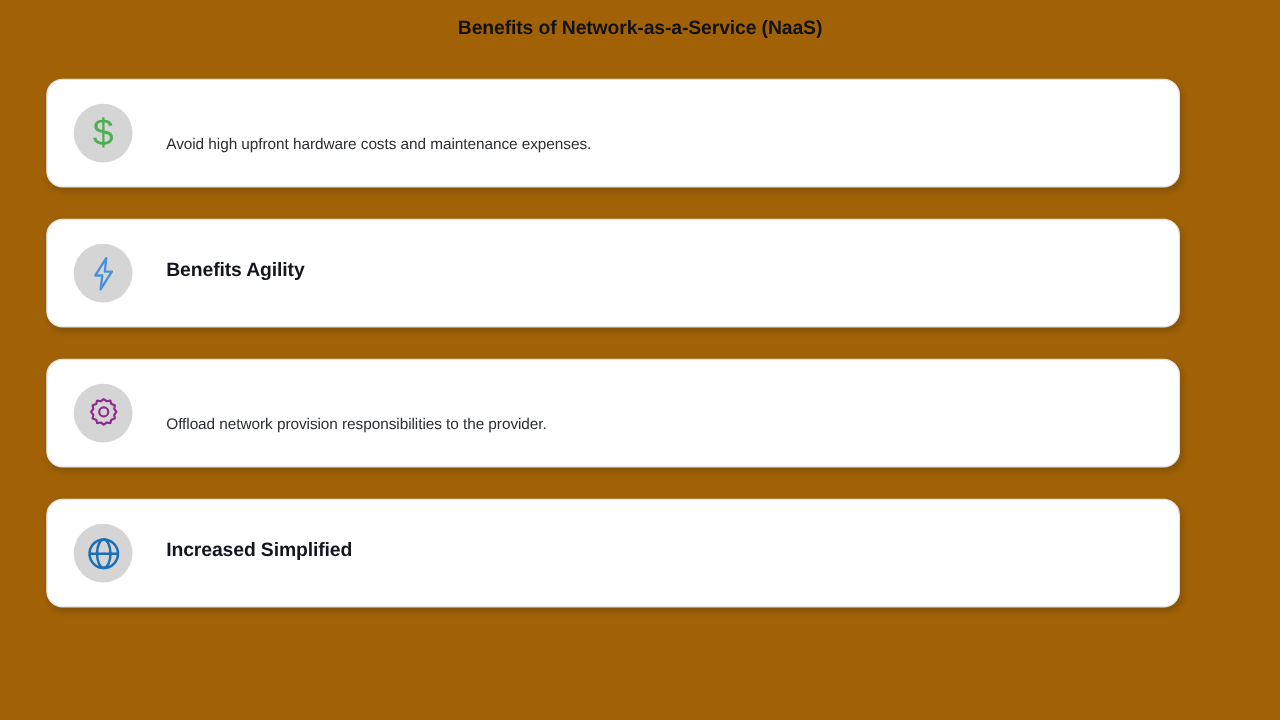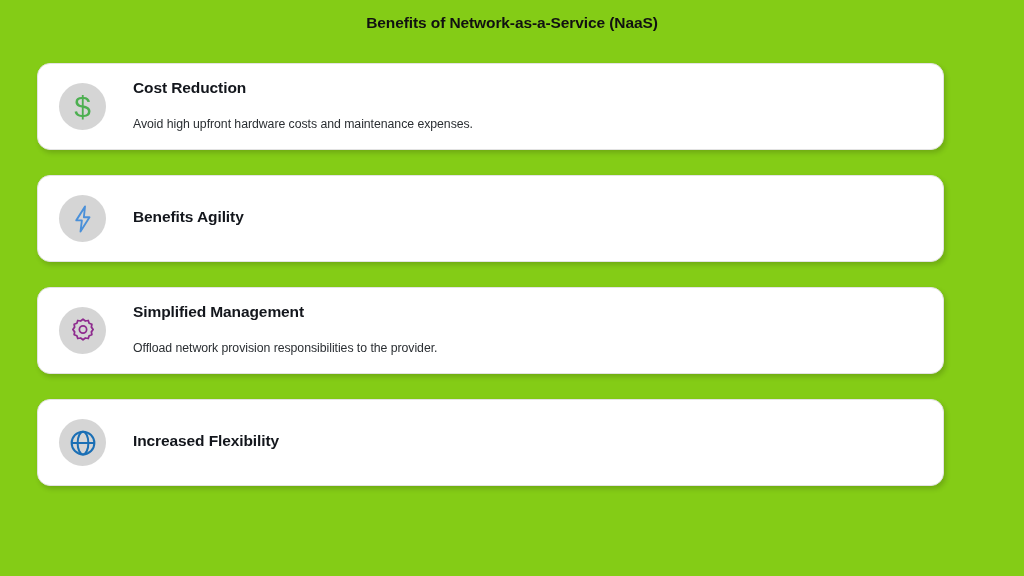--- a/index.html
+++ b/index.html
@@ -9,21 +9,21 @@
     height: 576px;
     background: #ffffff;
     font-family: "Liberation Sans", sans-serif;
     overflow: hidden;
   }
 
   .page {
     position: relative;
     width: 1024px;
     height: 576px;
-    background: #84cc16;
+    background: #a16207;
   }
 
   .page-title {
     position: absolute;
     top: 14px;
     left: 0;
     width: 1024px;
     text-align: center;
     font-size: 15.5px;
     font-weight: bold;
@@ -102,21 +102,20 @@
 
   <div class="page-title">Benefits of Network-as-a-Service (NaaS)</div>
 
   <div class="card-list">
 
     <div class="card">
       <div class="icon-badge">
         <span class="dollar-glyph" style="color:#4caf50;">$</span>
       </div>
       <div class="card-text">
-        <div class="card-title">Cost Reduction</div>
         <div class="card-desc">Avoid high upfront hardware costs and maintenance expenses.</div>
       </div>
     </div>
 
     <div class="card">
       <div class="icon-badge">
         <svg width="30" height="30" viewBox="0 0 24 24">
           <path d="M13.6 2 L6.6 13.1 L11.1 13.1 L10.0 22 L17.2 10.6 L12.7 10.6 Z" fill="none" stroke="#4a90d9" stroke-width="1.5" stroke-linejoin="round" stroke-linecap="round"></path>
         </svg>
       </div>
@@ -130,32 +129,31 @@
         <svg width="30" height="30" viewBox="0 0 24 24">
           <path d="M12 2.6 L13.9 4.0 L16.2 3.6 L16.9 5.8 L19.1 6.6 L18.7 8.9
                    L20.1 10.8 L18.7 12.7 L19.1 15.0 L16.9 15.8 L16.2 18.0
                    L13.9 17.6 L12 19.0 L10.1 17.6 L7.8 18.0 L7.1 15.8
                    L4.9 15.0 L5.3 12.7 L3.9 10.8 L5.3 8.9 L4.9 6.6
                    L7.1 5.8 L7.8 3.6 L10.1 4.0 Z" fill="none" stroke="#8e2a8e" stroke-width="1.4" stroke-linejoin="round"></path>
           <circle cx="12" cy="10.8" r="2.9" fill="none" stroke="#8e2a8e" stroke-width="1.4"></circle>
         </svg>
       </div>
       <div class="card-text">
-        <div class="card-title">Simplified Management</div>
         <div class="card-desc">Offload network provision responsibilities to the provider.</div>
       </div>
     </div>
 
     <div class="card">
       <div class="icon-badge">
         <svg width="30" height="30" viewBox="0 0 24 24">
           <circle cx="12" cy="12" r="9.1" fill="none" stroke="#1b6fb5" stroke-width="1.6"></circle>
           <ellipse cx="12" cy="12" rx="4.3" ry="9.1" fill="none" stroke="#1b6fb5" stroke-width="1.6"></ellipse>
           <line x1="2.9" y1="12" x2="21.1" y2="12" stroke="#1b6fb5" stroke-width="1.6"></line>
         </svg>
       </div>
       <div class="card-text">
-        <div class="card-title">Increased Flexibility</div>
+        <div class="card-title">Increased Simplified</div>
       </div>
     </div>
 
   </div>
 </div>
 
 </body></html>

